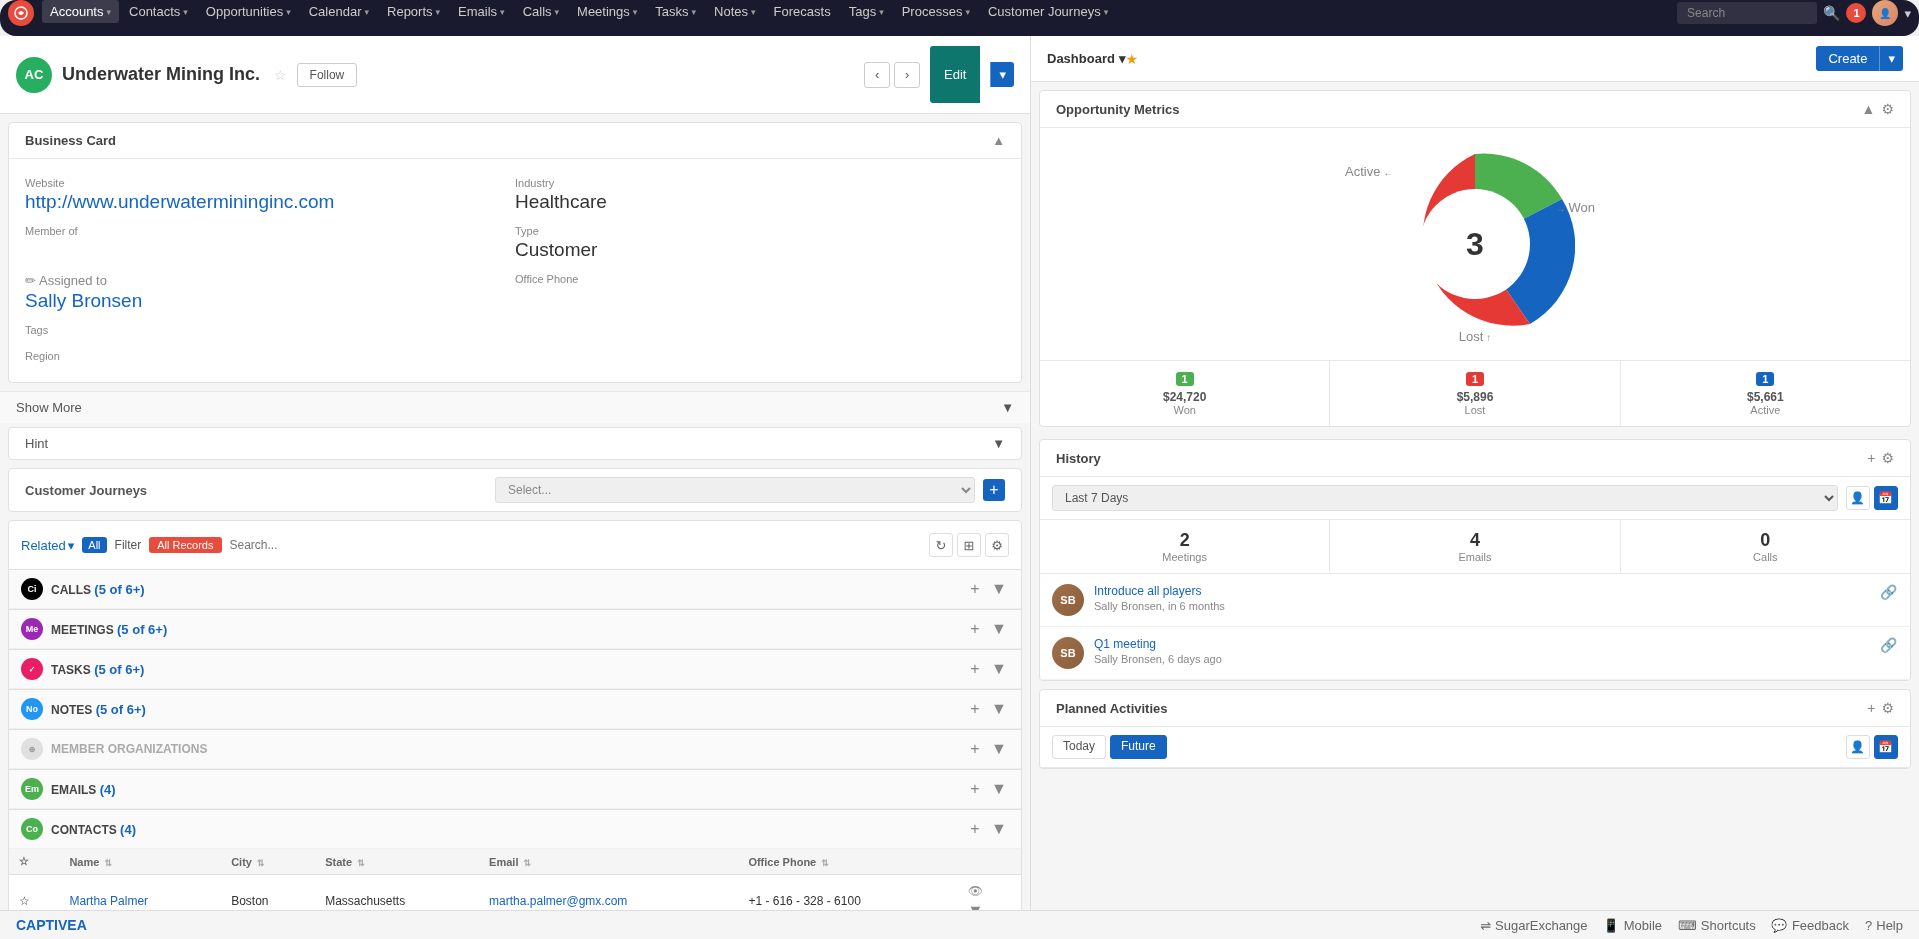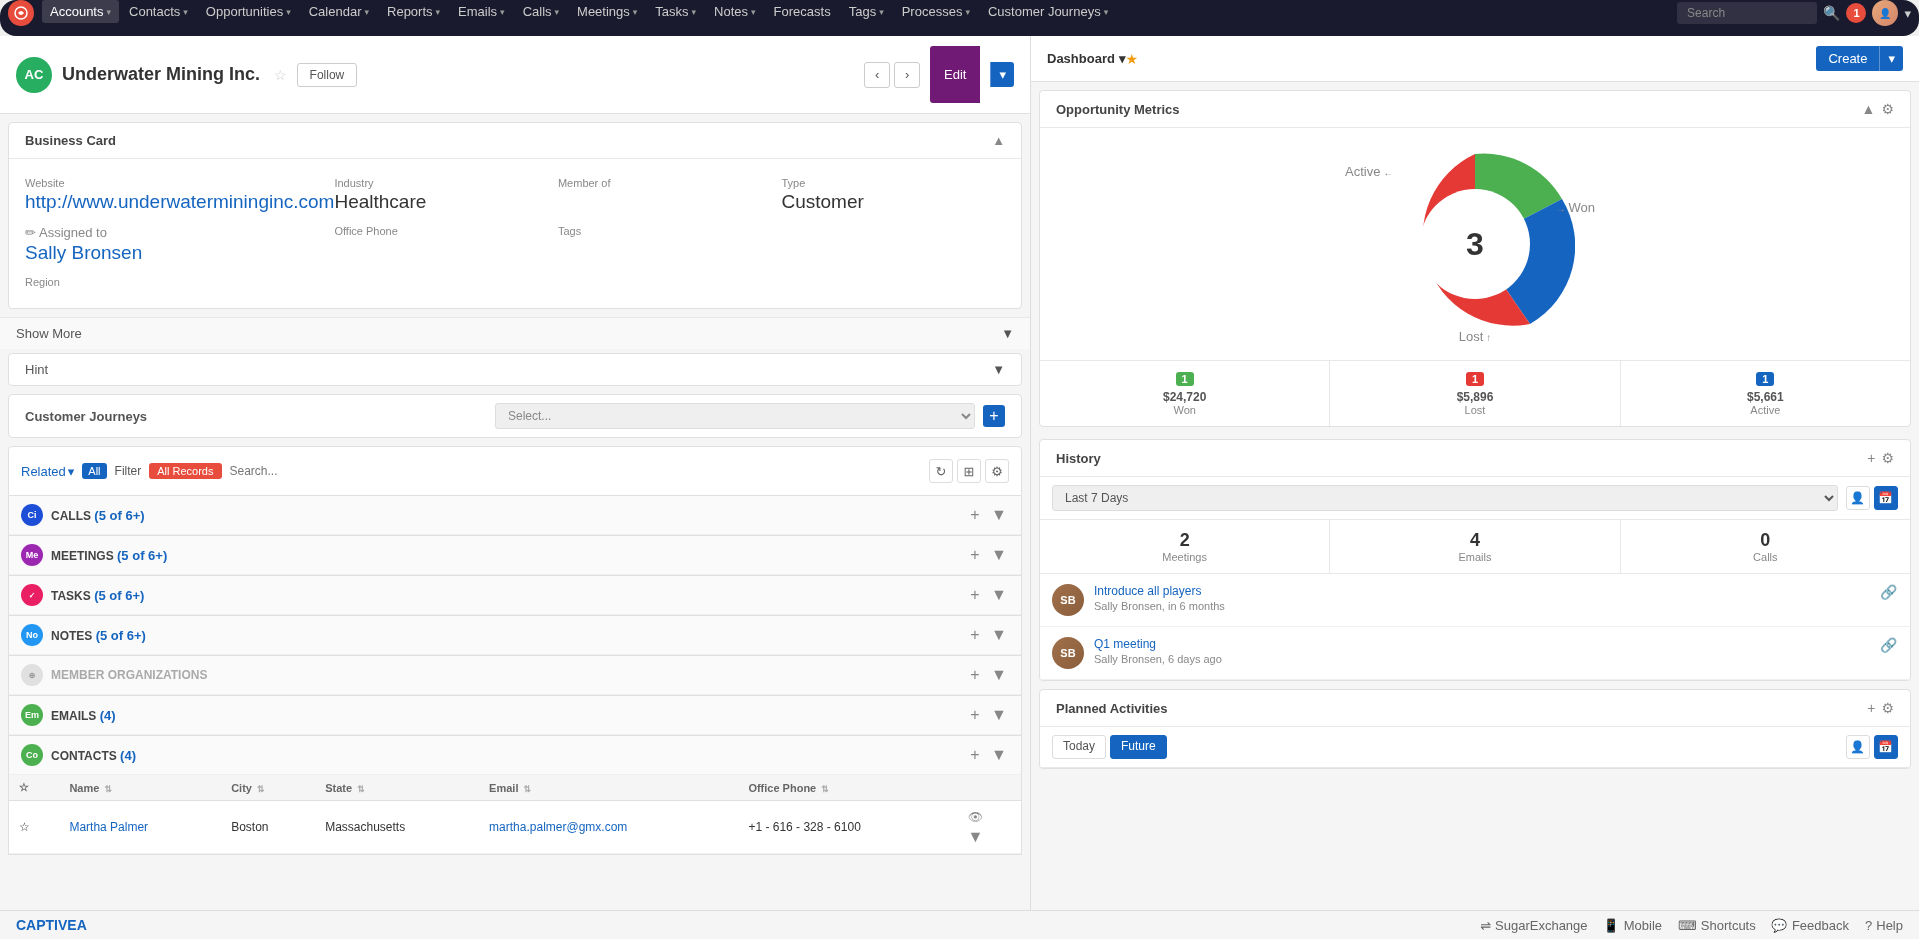--- a/index.html
+++ b/index.html
@@ -123,21 +123,21 @@
     .nav-arrow-btn {
       background: white;
       border: 1px solid #ccc;
       width: 26px; height: 26px;
       display: flex; align-items: center; justify-content: center;
       border-radius: 3px;
       cursor: pointer;
       color: #555;
     }
     .edit-btn {
-      background: #701a75;
+      background: #0f766e;
       color: white;
       border: none;
       padding: 21px 14px;
       border-radius: 3px 0 0 3px;
       cursor: pointer;
       font-size: 13px;
     }
     .edit-dropdown-btn {
       background: #1565c0;
       color: white;
@@ -161,21 +161,21 @@
       justify-content: space-between;
       padding: 10px 16px;
       border-bottom: 1px solid #e8e8e8;
       font-size: 13px;
       font-weight: 600;
       color: #444;
     }
     .section-collapse { cursor: pointer; color: #888; }
     .field-grid {
       display: grid;
-      grid-template-columns: 1fr 1fr 1fr 1fr;
+      grid-template-columns: 1fr 1fr;
       gap: 0;
       padding: 12px 16px;
     }
     .field-item { padding: 6px 0; }
     .field-label { color: #888; font-size: 11px; margin-bottom: 2px; }
     .field-value { color: #333; font-size: 19px; }
     .field-value.link { color: #1565c0; cursor: pointer; }
 
     .show-more-bar {
       background: #f9f9f9;
@@ -312,21 +312,21 @@
     .subpanel-icon {
       width: 22px; height: 22px;
       border-radius: 50%;
       display: flex; align-items: center; justify-content: center;
       color: white;
       font-size: 9px;
       font-weight: bold;
       margin-right: 8px;
       flex-shrink: 0;
     }
-    .sp-calls { background: #1d4ed8; }
+    .sp-calls { background: #000000; }
     .sp-meetings { background: #9c27b0; }
     .sp-tasks { background: #e91e63; }
     .sp-notes { background: #2196f3; }
     .sp-member { background: #e0e0e0; color: #999; }
     .sp-emails { background: #4caf50; }
     .sp-contacts { background: #4caf50; }
     .subpanel-title { font-size: 12px; font-weight: 600; color: #444; flex: 1; }
     .subpanel-count { color: #1565c0; cursor: pointer; }
     .subpanel-actions {
       display: flex; gap: 4px; margin-left: auto;

